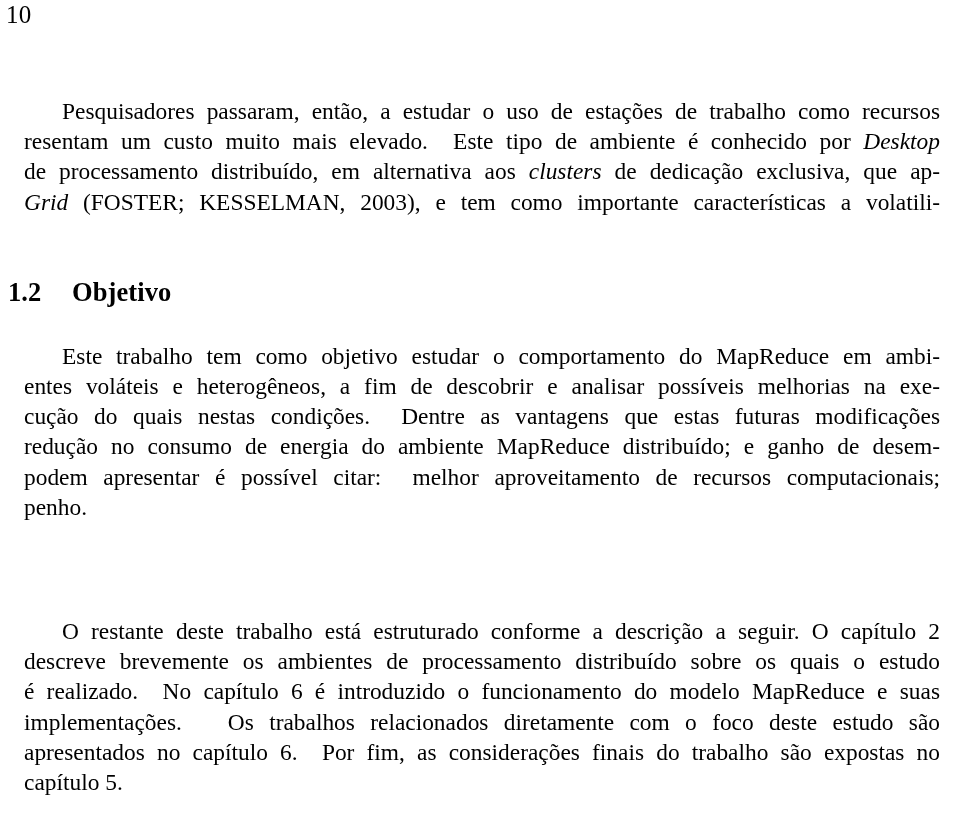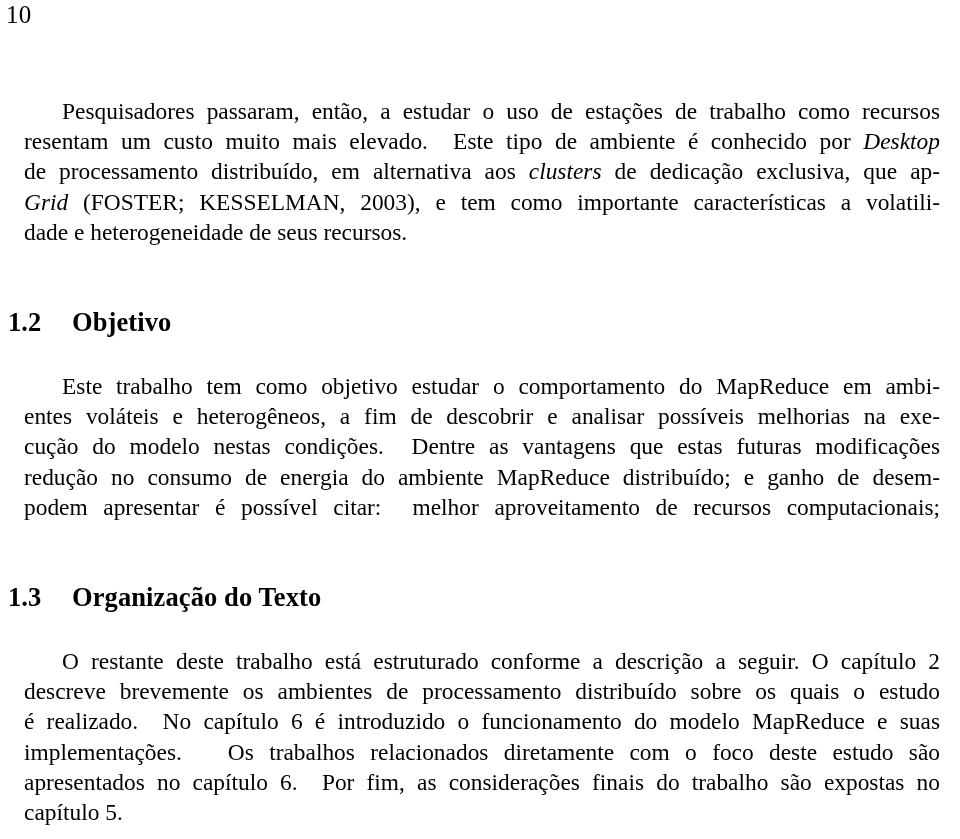--- a/index.html
+++ b/index.html
@@ -96,40 +96,39 @@
 
   <div class="folio">10</div>
 
   <div class="column">
 
     <p class="para">
         <span class="line j"><span class="indent"></span><span>Pesquisadores passaram, então, a estudar o uso de estações de trabalho como recursos</span></span>
         <span class="line j"><span>resentam um custo muito mais elevado.  Este tipo de ambiente é conhecido por </span><i>Desktop</i></span>
         <span class="line j"><span>de processamento distribuído, em alternativa aos </span><i>clusters</i><span> de dedicação exclusiva, que ap-</span></span>
         <span class="line j"><i>Grid</i><span> (FOSTER; KESSELMAN, 2003), e tem como importante características a volatili-</span></span>
-        <span class="line"><span>dade e heterogeneidade de seus recursos.</span></span>
       </p>
 
     <div class="sp-before-h"></div>
 
     <h2 class="heading"><span class="num">1.2</span><span>Objetivo</span></h2>
 
     <div class="sp-after-h"></div>
 
     <p class="para">
         <span class="line j"><span class="indent"></span><span>Este trabalho tem como objetivo estudar o comportamento do MapReduce em ambi-</span></span>
         <span class="line j"><span>entes voláteis e heterogêneos, a fim de descobrir e analisar possíveis melhorias na exe-</span></span>
-        <span class="line j"><span>cução do modelo nestas condições.  Dentre as vantagens que estas futuras modificações</span></span>
+        <span class="line j"><span>cução do quais nestas condições.  Dentre as vantagens que estas futuras modificações</span></span>
         <span class="line j"><span>redução no consumo de energia do ambiente MapReduce distribuído; e ganho de desem-</span></span>
         <span class="line j"><span>podem apresentar é possível citar:  melhor aproveitamento de recursos computacionais;</span></span>
+        <span class="line"><span>penho.</span></span>
       </p>
 
     <div class="sp-before-h"></div>
 
-    <h2 class="heading"><span class="num">1.3</span><span>Organização do Texto</span></h2>
 
     <div class="sp-after-h"></div>
 
     <p class="para">
         <span class="line j"><span class="indent"></span><span>O restante deste trabalho está estruturado conforme a descrição a seguir. O capítulo 2</span></span>
         <span class="line j"><span>descreve brevemente os ambientes de processamento distribuído sobre os quais o estudo</span></span>
         <span class="line j"><span>é realizado.  No capítulo 6 é introduzido o funcionamento do modelo MapReduce e suas</span></span>
         <span class="line j"><span>implementações.   Os trabalhos relacionados diretamente com o foco deste estudo são</span></span>
         <span class="line j"><span>apresentados no capítulo 6.  Por fim, as considerações finais do trabalho são expostas no</span></span>
         <span class="line"><span>capítulo 5.</span></span>

